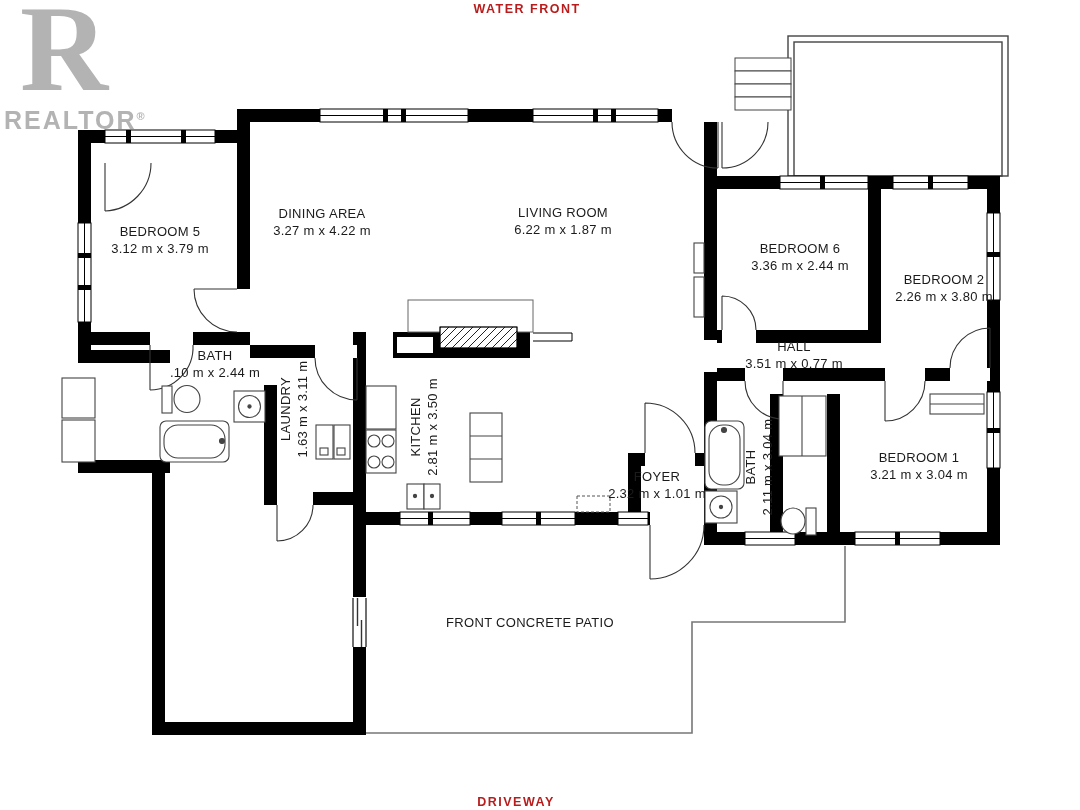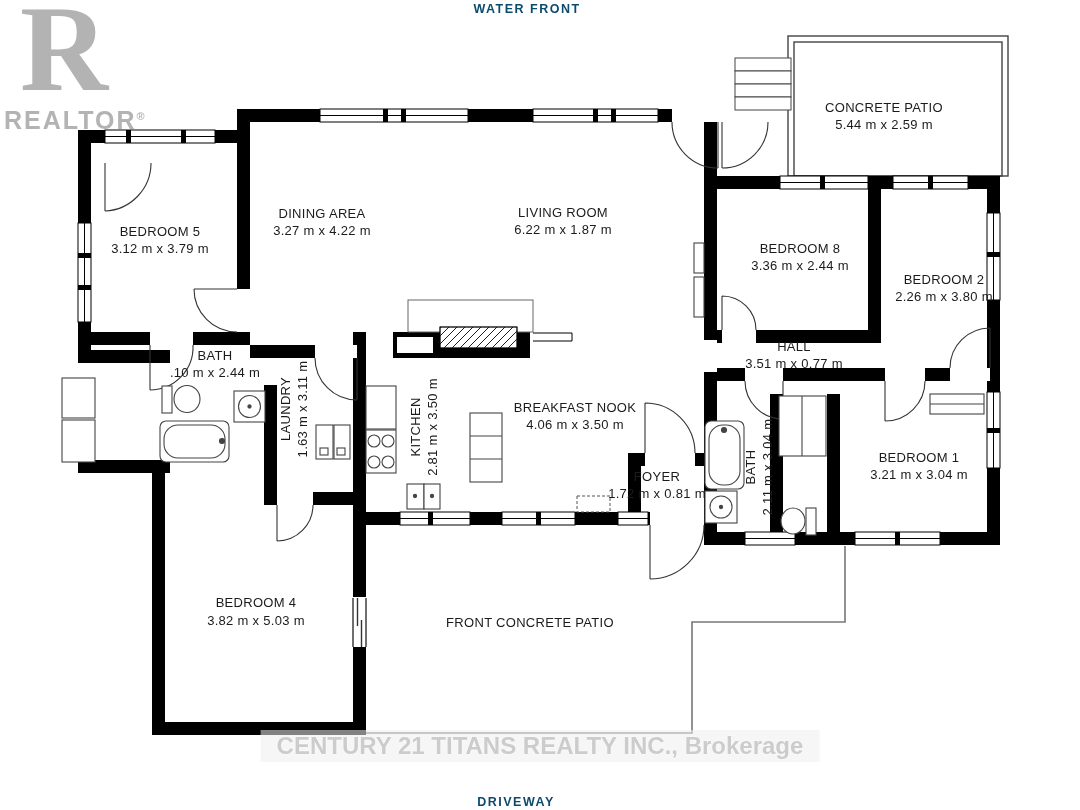--- a/index.html
+++ b/index.html
@@ -13,21 +13,21 @@
   #realtor-text{left:4px;top:106px;font-size:25px;font-weight:bold;letter-spacing:2px;}
   #realtor-reg{font-size:11px;vertical-align:super;}
   #brokerage-wm{position:absolute;left:540px;top:746px;transform:translate(-50%,-50%);
                 z-index:4;font-size:24px;font-weight:bold;color:#cccccc;white-space:nowrap;
                 background:rgba(238,238,238,0.55);padding:2px 16px;text-shadow:0 0 2px #fff;}
   
   .lbl{position:absolute;z-index:5;text-align:center;color:#1b1b1b;font-size:13px;
        line-height:17px;white-space:nowrap;transform:translate(-50%,-50%);letter-spacing:0.3px;}
   .lbl.vert{transform:translate(-50%,-50%) rotate(-90deg);}
   .site{position:absolute;z-index:5;transform:translate(-50%,-50%);font-size:12.5px;
-        font-weight:bold;letter-spacing:1.5px;color:#0c4a6e;white-space:nowrap;}
+        font-weight:bold;letter-spacing:1.5px;color:#b91c1c;white-space:nowrap;}
   .gap18{line-height:18px;}
 </style>
 </head>
 <body>
 
 <div id="stage">
 
   <div class="wm" id="realtor-logo">R</div>
   <div class="wm" id="realtor-text">
     <span>REALTOR</span><span id="realtor-reg">®</span>
@@ -241,26 +241,22 @@
     <div>3.12 m x 3.79 m</div>
   </div>
   <div class="lbl" style="left:322px;top:222px">
     <div>DINING AREA</div>
     <div>3.27 m x 4.22 m</div>
   </div>
   <div class="lbl" style="left:563px;top:221px">
     <div>LIVING ROOM</div>
     <div>6.22 m x 1.87 m</div>
   </div>
-  <div class="lbl" style="left:884px;top:116px">
-    <div>CONCRETE PATIO</div>
-    <div>5.44 m x 2.59 m</div>
-  </div>
   <div class="lbl" style="left:800px;top:257px">
-    <div>BEDROOM 8</div>
+    <div>BEDROOM 6</div>
     <div>3.36 m x 2.44 m</div>
   </div>
   <div class="lbl" style="left:944px;top:288px">
     <div>BEDROOM 2</div>
     <div>2.26 m x 3.80 m</div>
   </div>
   <div class="lbl" style="left:794px;top:355px">
     <div>HALL</div>
     <div>3.51 m x 0.77 m</div>
   </div>
@@ -269,38 +265,29 @@
     <div>.10 m x 2.44 m</div>
   </div>
   <div class="lbl vert" style="left:294px;top:409px">
     <div>LAUNDRY</div>
     <div>1.63 m x 3.11 m</div>
   </div>
   <div class="lbl vert" style="left:424px;top:427px">
     <div>KITCHEN</div>
     <div>2.81 m x 3.50 m</div>
   </div>
-  <div class="lbl" style="left:575px;top:416px">
-    <div>BREAKFAST NOOK</div>
-    <div>4.06 m x 3.50 m</div>
-  </div>
   <div class="lbl" style="left:657px;top:485px">
     <div>FOYER</div>
-    <div>1.72 m x 0.81 m</div>
+    <div>2.32 m x 1.01 m</div>
   </div>
   <div class="lbl vert" style="left:759px;top:467px">
     <div>BATH</div>
     <div>2.11 m x 3.04 m</div>
   </div>
   <div class="lbl" style="left:919px;top:466px">
     <div>BEDROOM 1</div>
     <div>3.21 m x 3.04 m</div>
   </div>
-  <div class="lbl gap18" style="left:256px;top:612px">
-    <div>BEDROOM 4</div>
-    <div>3.82 m x 5.03 m</div>
-  </div>
   <div class="lbl" style="left:530px;top:622px">
     <div>FRONT CONCRETE PATIO</div>
   </div>
 
-  <div id="brokerage-wm">CENTURY 21 TITANS REALTY INC., Brokerage</div>
 </div>
 
 </body></html>

